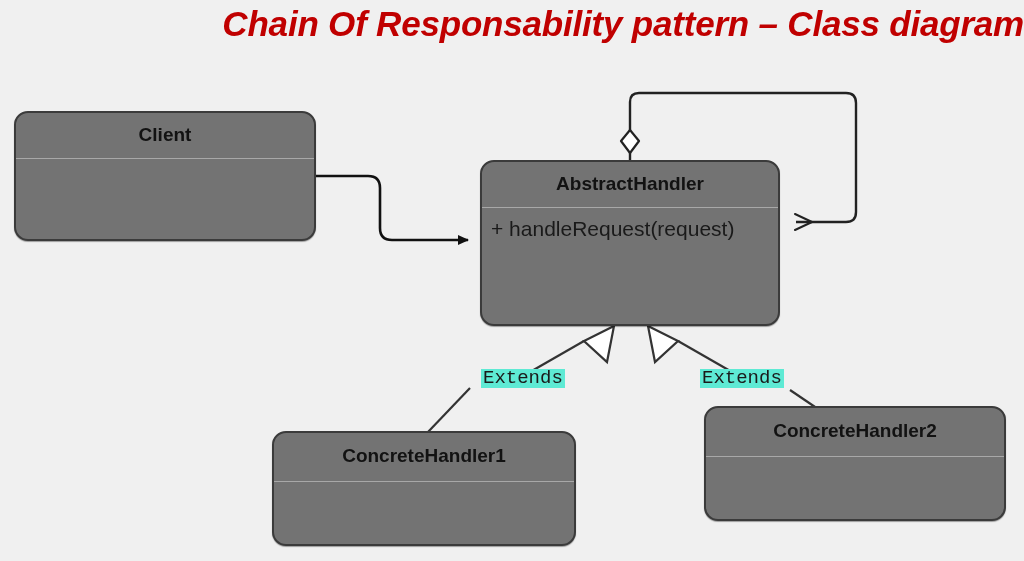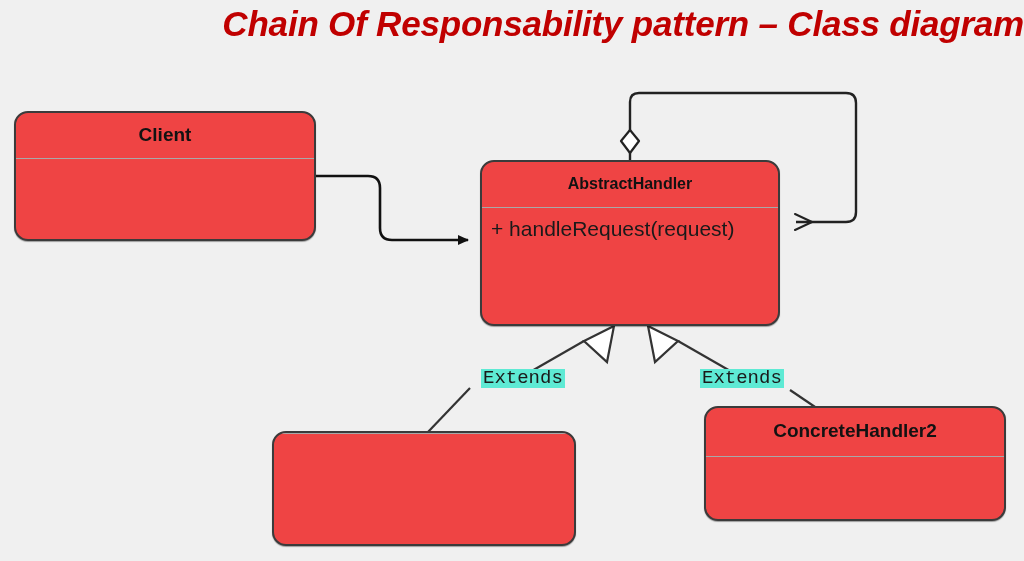--- a/index.html
+++ b/index.html
@@ -31,21 +31,21 @@
     font-size: 35px;
     font-weight: bold;
     font-style: italic;
     color: #c00000;
     letter-spacing: -0.2px;
     white-space: nowrap;
   }
   
   .uml-class {
     position: absolute;
-    background: #ef4444;
+    background: #737373;
     border: 2px solid #3b3b3b;
     border-radius: 14px;
     box-sizing: border-box;
     box-shadow: 0 1px 1px rgba(0,0,0,0.35);
     overflow: hidden;
   }
   .uml-header {
     text-align: center;
     font-weight: bold;
     color: #121212;
@@ -74,21 +74,21 @@
     line-height: 44px;
     height: 45px;
   }
   #class-abstracthandler {
     left: 480px;
     top: 160px;
     width: 300px;
     height: 166px;
   }
   #class-abstracthandler .uml-header {
-    font-size: 16px;
+    font-size: 19px;
     line-height: 44px;
     height: 45px;
   }
   #class-abstracthandler .uml-body {
     font-size: 21px;
     padding: 9px 10px 0 9px;
     white-space: nowrap;
   }
   #class-concretehandler1 {
     left: 272px;
@@ -190,20 +190,21 @@
     <div class="uml-body"></div>
   </div>
 
   <div id="class-abstracthandler" class="uml-class">
     <div class="uml-header">AbstractHandler</div>
     <div class="uml-divider"></div>
     <div class="uml-body">+ handleRequest(request)</div>
   </div>
 
   <div id="class-concretehandler1" class="uml-class">
+    <div class="uml-header">ConcreteHandler1</div>
     <div class="uml-divider"></div>
     <div class="uml-body"></div>
   </div>
 
   <div id="class-concretehandler2" class="uml-class">
     <div class="uml-header">ConcreteHandler2</div>
     <div class="uml-divider"></div>
     <div class="uml-body"></div>
   </div>
 

